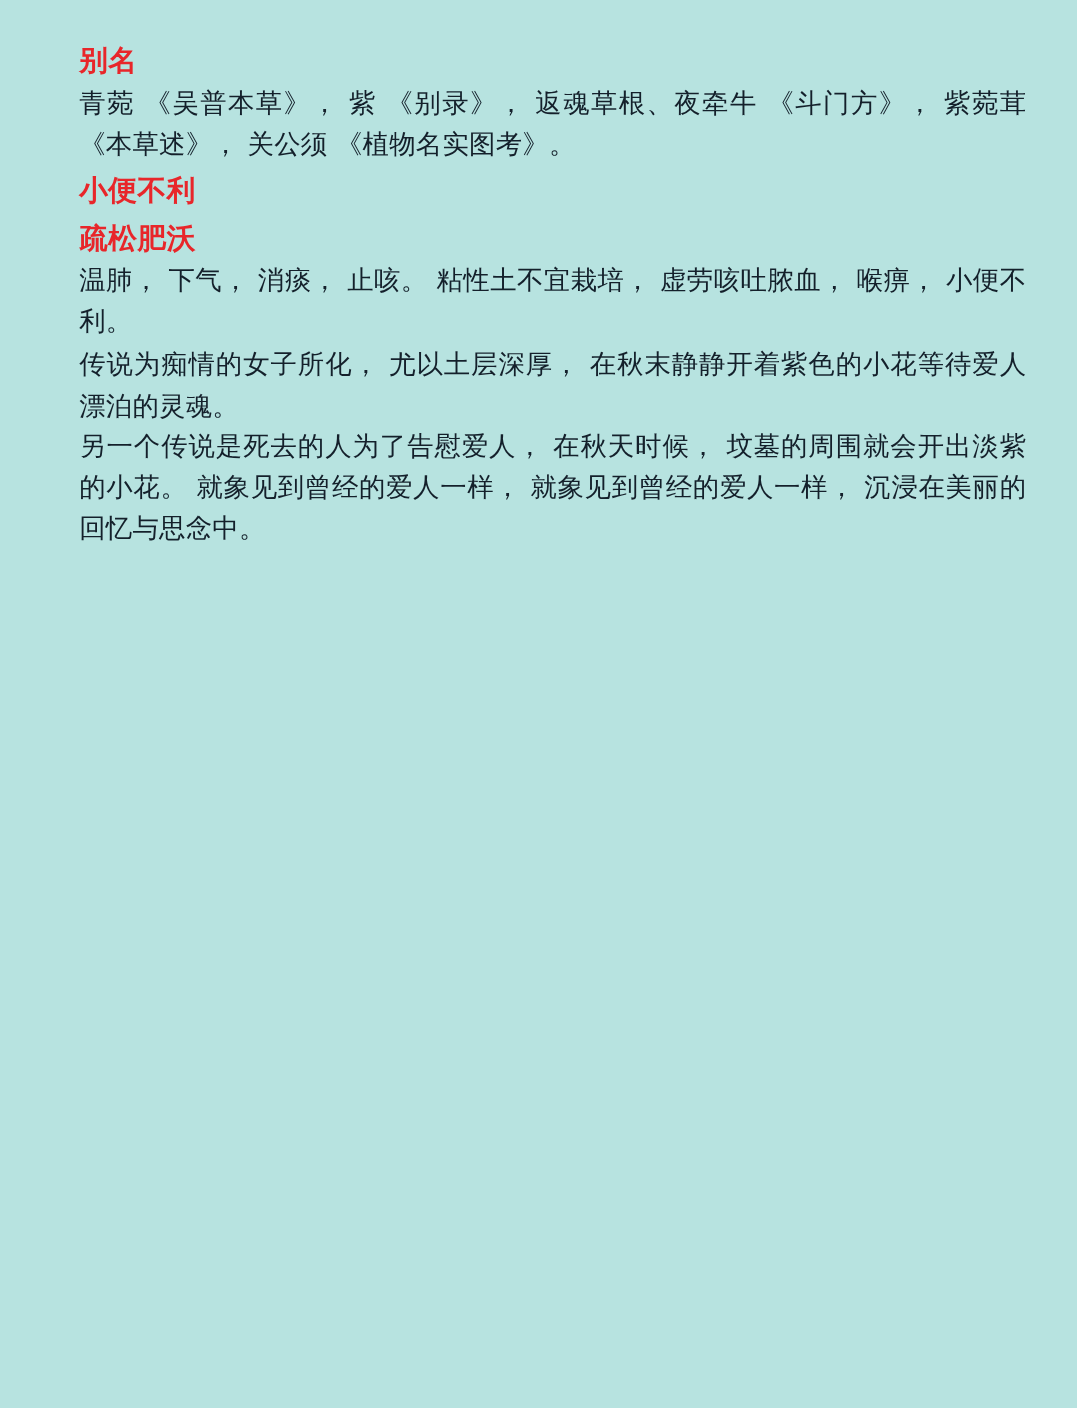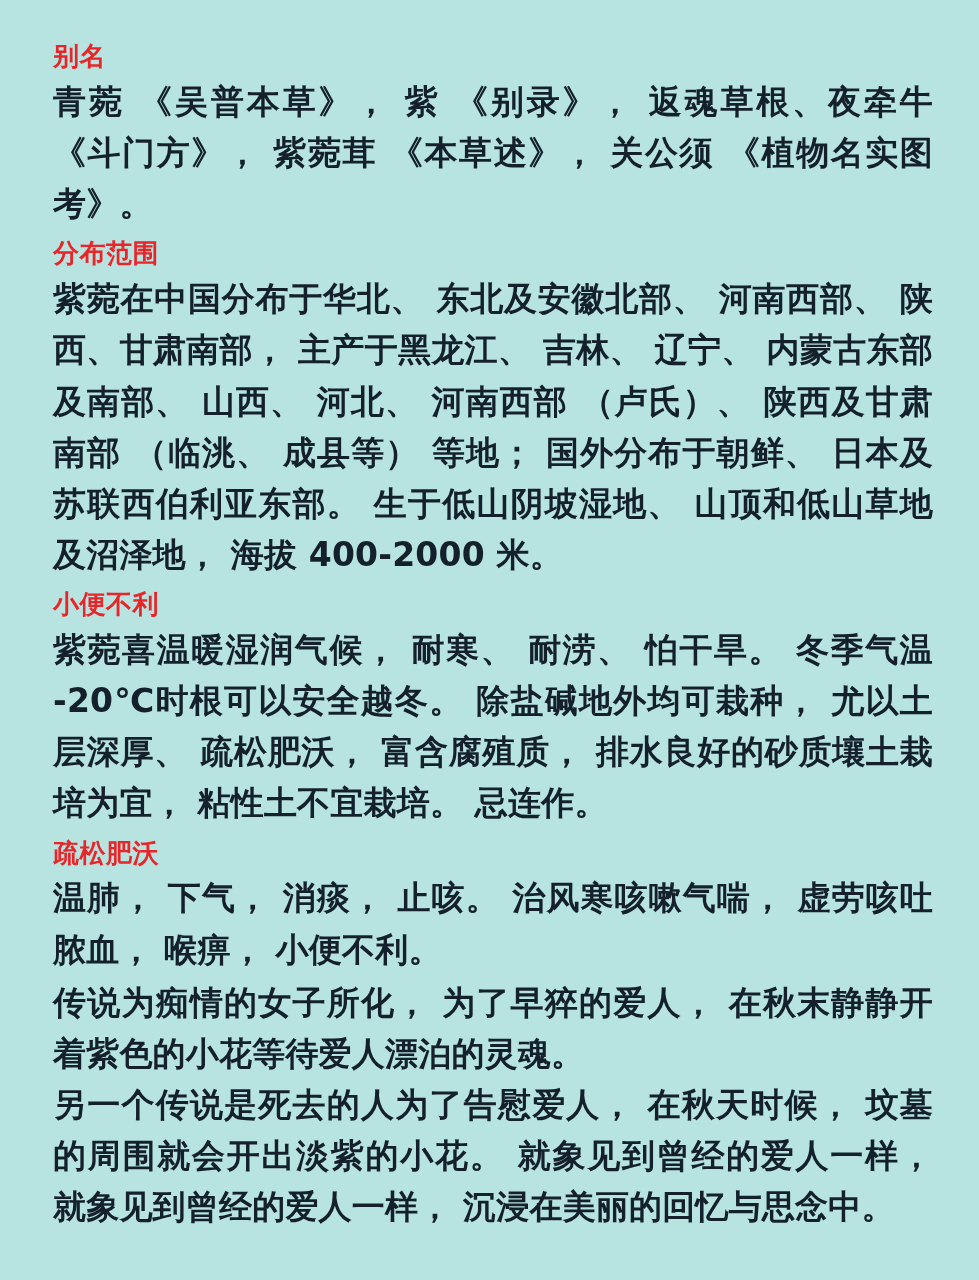--- a/index.html
+++ b/index.html
@@ -11,74 +11,69 @@
     height: 1280px;
     background: #b7e3e0;
     font-family: "DejaVu Sans", "Liberation Sans", sans-serif;
     color: #101820;
     overflow: hidden;
   }
   .page {
     box-sizing: border-box;
     width: 979px;
     height: 1280px;
-    padding: 38px 46px 20px 53px;
+    padding: 38px 46px 20px 72px;
     background: #b7e3e0;
   }
   .section {
     margin: 0 0 2px 0;
   }
   .heading {
     color: #e8262a;
     font-size: 26px;
     font-weight: bold;
     line-height: 1.42;
     letter-spacing: 0.5px;
     margin: 6px 0 1px 0;
   }
   .section:first-child .heading {
     margin-top: 0;
   }
   .para {
     color: #14202b;
-    font-size: 33px;
-    font-weight: bold;
+    font-size: 24px;
+    font-weight: normal;
     line-height: 1.55;
     letter-spacing: 0.2px;
     margin: 0 0 0 0;
     text-align: justify;
     text-justify: inter-ideograph;
   }
 </style>
 </head>
 <body>
 
 <div class="page">
 
   <div class="section">
     <div class="heading">别名</div>
     <p class="para">青菀 《吴普本草》， 紫 《别录》， 返魂草根、夜牵牛 《斗门方》， 紫菀茸 《本草述》， 关公须 《植物名实图考》。</p>
   </div>
 
-  <div class="section">
-    <div class="heading">分布范围</div>
-    <p class="para">紫菀在中国分布于华北、 东北及安徽北部、 河南西部、 陕西、甘肃南部， 主产于黑龙江、 吉林、 辽宁、 内蒙古东部及南部、 山西、 河北、 河南西部 （卢氏）、 陕西及甘肃南部 （临洮、 成县等） 等地； 国外分布于朝鲜、 日本及苏联西伯利亚东部。 生于低山阴坡湿地、 山顶和低山草地及沼泽地， 海拔 400-2000 米。</p>
-  </div>
 
   <div class="section">
     <div class="heading">小便不利</div>
-    <p class="para">紫菀喜温暖湿润气候， 耐寒、 耐涝、 怕干旱。 冬季气温 -20℃时根可以安全越冬。 除盐碱地外均可栽种， 尤以土层深厚、 疏松肥沃， 富含腐殖质， 排水良好的砂质壤土栽培为宜， 粘性土不宜栽培。 忌连作。</p>
   </div>
 
   <div class="section">
     <div class="heading">疏松肥沃</div>
-    <p class="para">温肺， 下气， 消痰， 止咳。 治风寒咳嗽气喘， 虚劳咳吐脓血， 喉痹， 小便不利。</p>
+    <p class="para">温肺， 下气， 消痰， 止咳。 粘性土不宜栽培， 虚劳咳吐脓血， 喉痹， 小便不利。</p>
   </div>
 
   <div class="section">
-    <p class="para">传说为痴情的女子所化， 为了早猝的爱人， 在秋末静静开着紫色的小花等待爱人漂泊的灵魂。</p>
+    <p class="para">传说为痴情的女子所化， 尤以土层深厚， 在秋末静静开着紫色的小花等待爱人漂泊的灵魂。</p>
     <p class="para">另一个传说是死去的人为了告慰爱人， 在秋天时候， 坟墓的周围就会开出淡紫的小花。 就象见到曾经的爱人一样， 就象见到曾经的爱人一样， 沉浸在美丽的回忆与思念中。</p>
   </div>
 
   <div class="section">
   </div>
 
 </div>
 
 </body></html>

